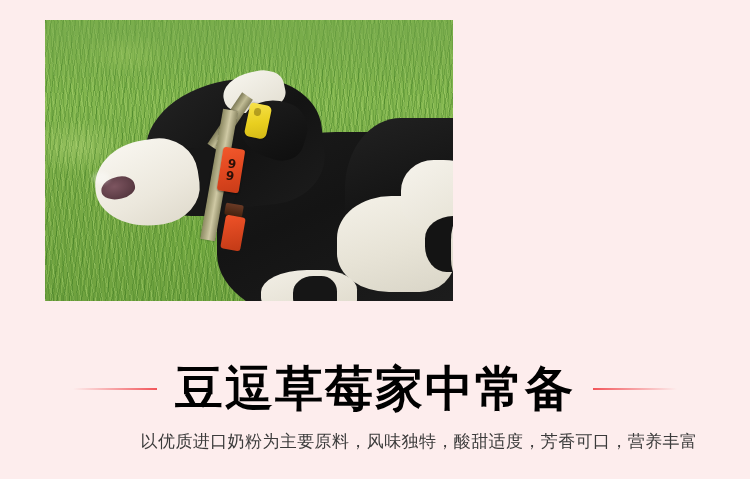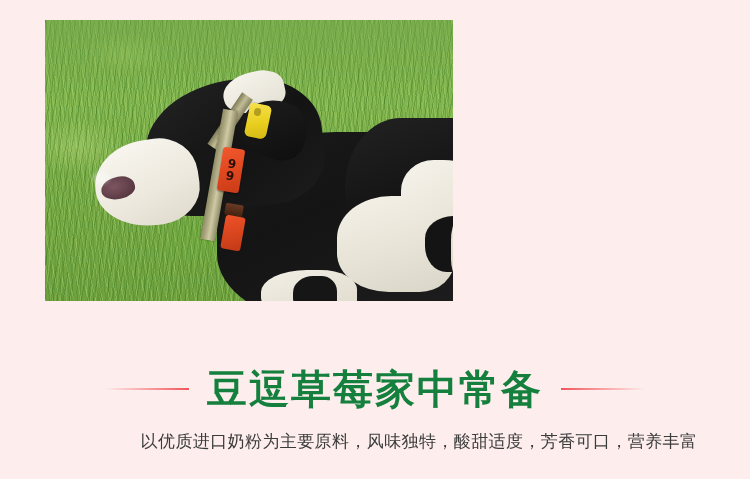--- a/index.html
+++ b/index.html
@@ -271,22 +271,22 @@
     gap: 18px;
   }
   .rule {
     width: 84px;
     height: 2px;
     flex: 0 0 auto;
   }
   .rule-left  { background: linear-gradient(90deg, rgba(242,85,90,0), #f2555a); }
   .rule-right { background: linear-gradient(90deg, #f2555a, rgba(242,85,90,0)); }
   #headline {
-    color: #15803d;
-    font-size: 40px;
+    color: #000000;
+    font-size: 48px;
     font-weight: bold;
     letter-spacing: 2px;
     line-height: 1;
     white-space: nowrap;
   }
   #subheadline {
     position: absolute;
     left: 0;
     top: 100px;
     width: 750px;

